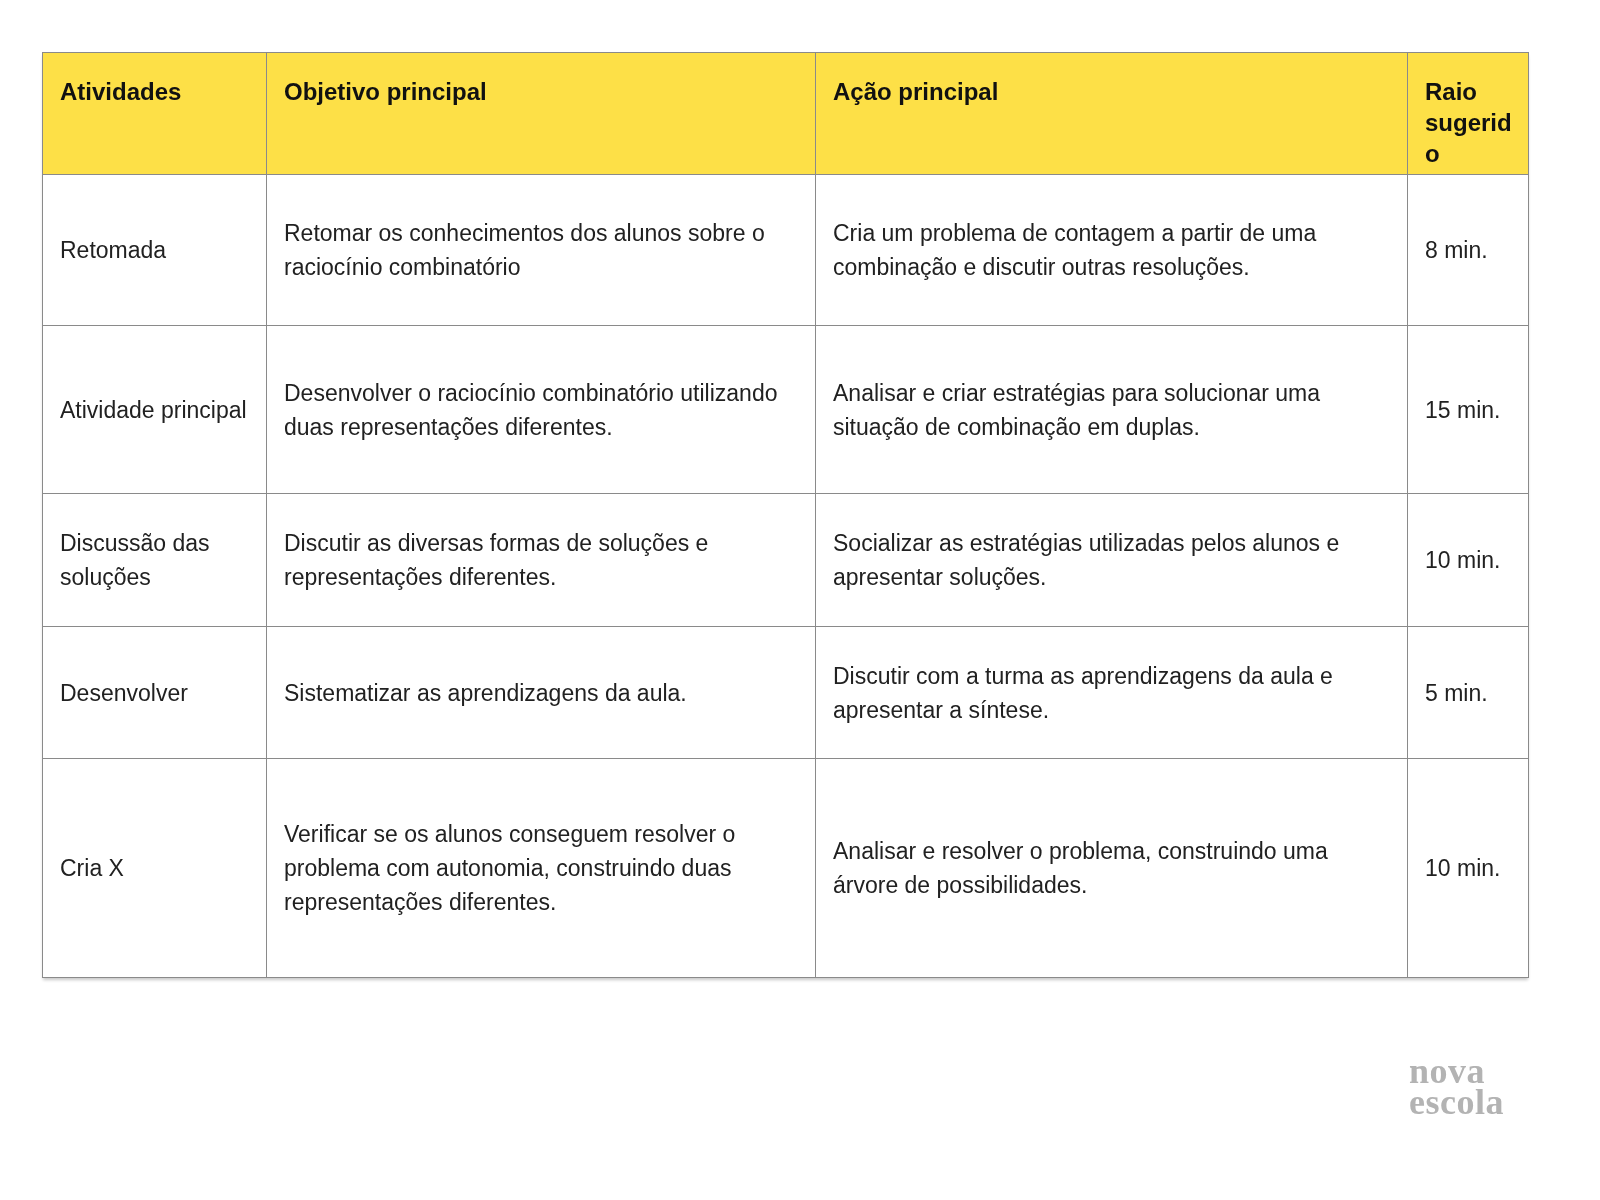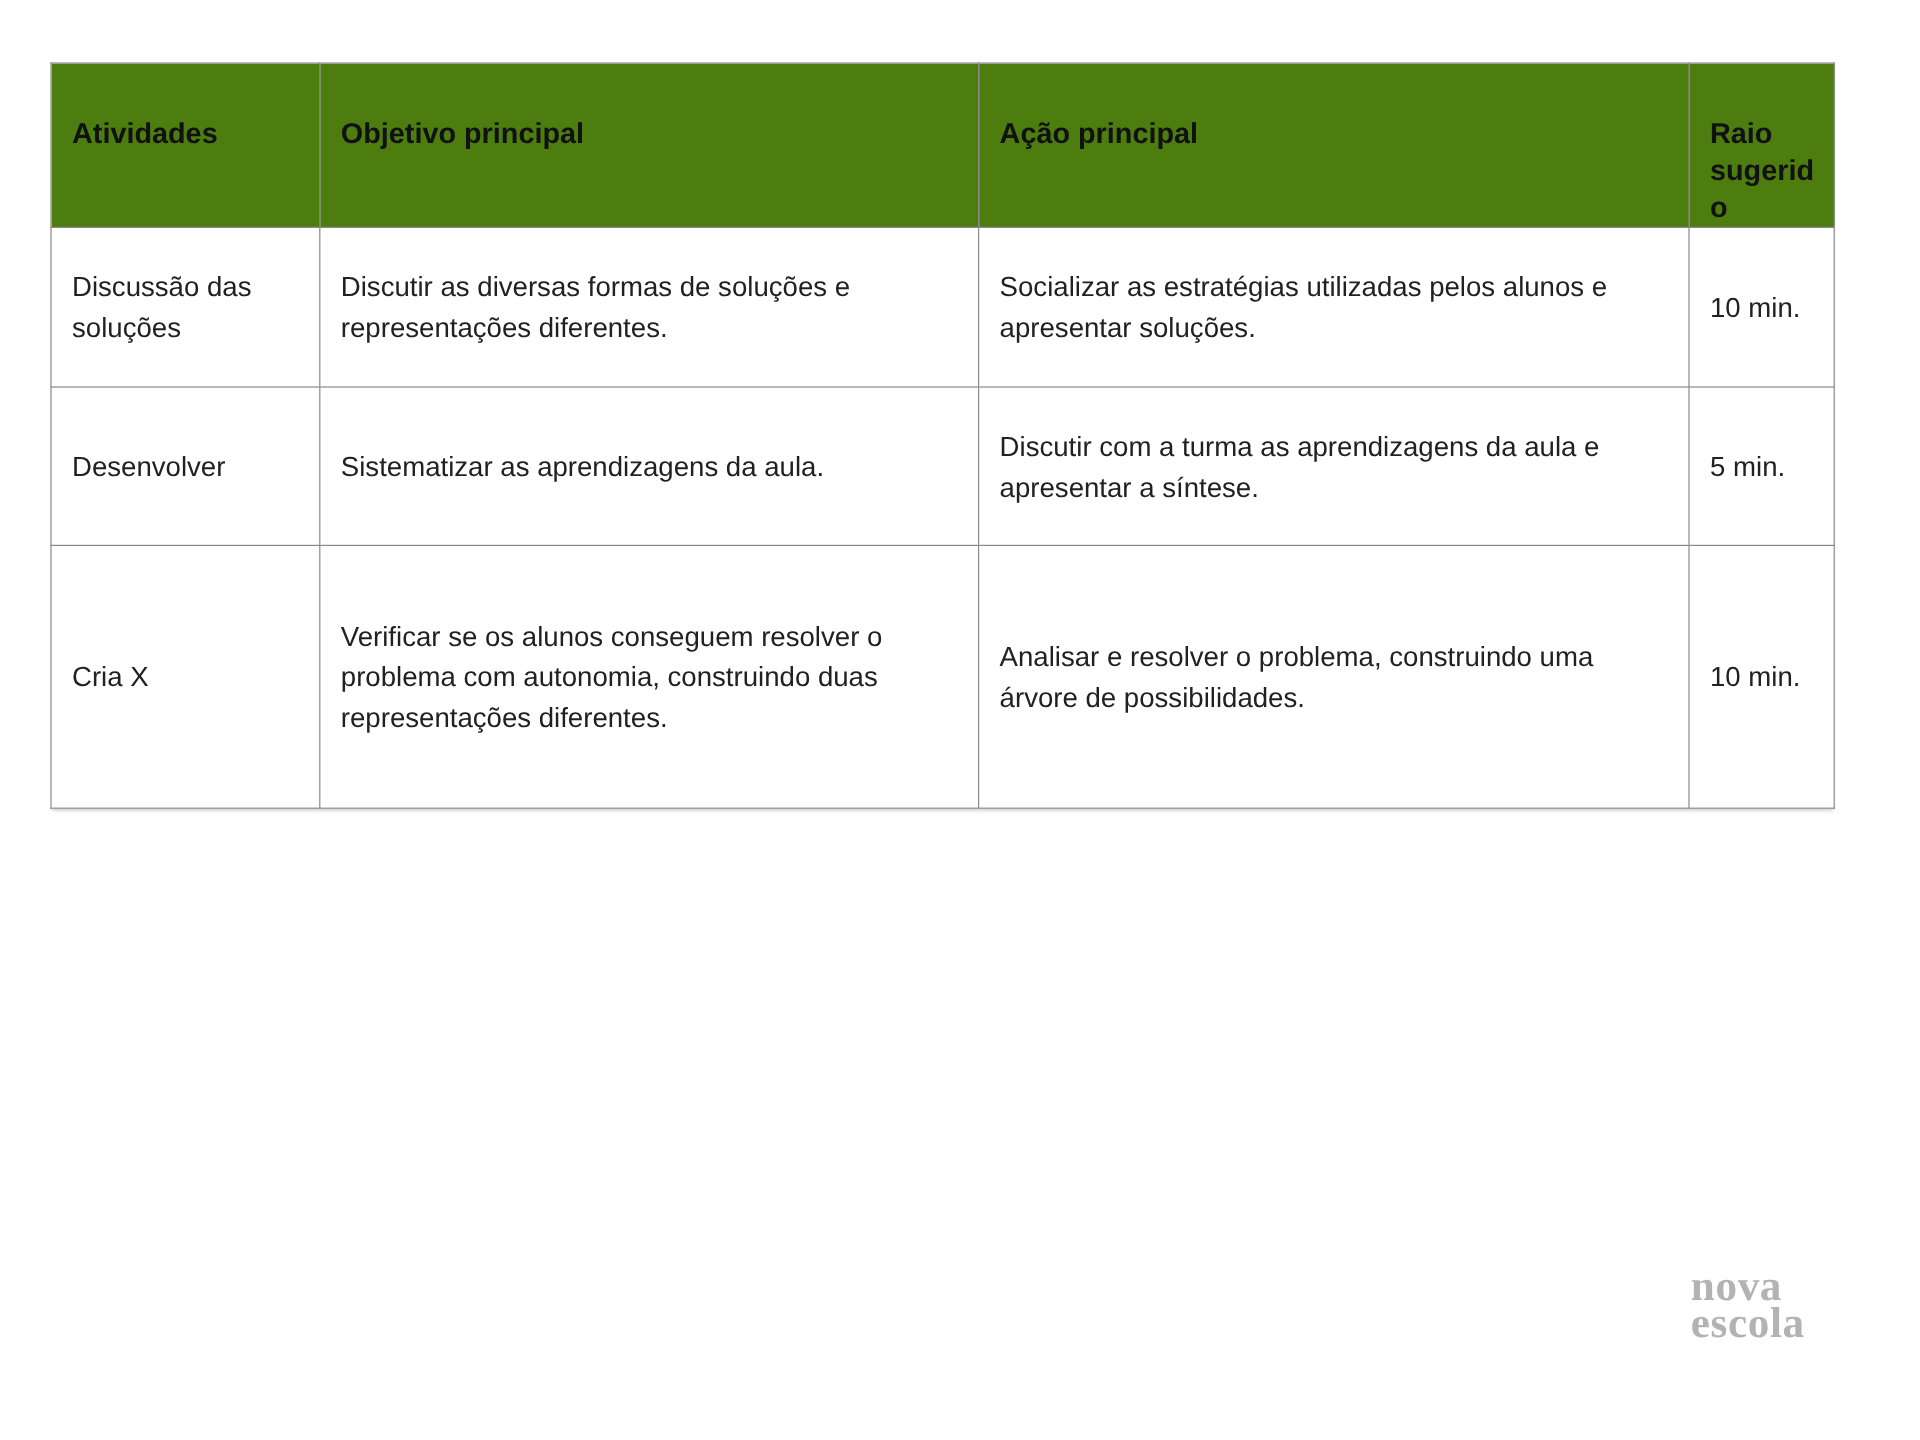--- a/index.html
+++ b/index.html
@@ -28,27 +28,27 @@
     color: #212121;
     font-size: 23px;
     line-height: 34px;
     text-align: left;
     font-weight: 400;
     vertical-align: middle;
     word-wrap: break-word;
   }
   .plan-table thead tr { height: 122px; }
   .plan-table th {
-    background: #4d7c0f;
+    background: #fde047;
     color: #111111;
     font-weight: 700;
     font-size: 24px;
     line-height: 31px;
     vertical-align: top;
-    padding-top: 43px;
+    padding-top: 23px;
   }
   .plan-table tr.row-0 { height: 151px; }
   .plan-table tr.row-1 { height: 168px; }
   .plan-table tr.row-2 { height: 133px; padding-left: 24px; }
   .plan-table tr.row-3 { height: 132px; }
   .plan-table tr.row-4 { height: 219px; }
   .logo {
     position: absolute;
     left: 1409px; top: 1056px;
     color: #b3b3b3;
@@ -72,20 +72,32 @@
   </colgroup>
   <thead>
     <tr>
       <th>Atividades</th>
       <th>Objetivo principal</th>
       <th>Ação principal</th>
       <th>Raio sugerido</th>
     </tr>
   </thead>
   <tbody>
+    <tr class="row-0">
+      <td>Retomada</td>
+      <td>Retomar os conhecimentos dos alunos sobre o raciocínio combinatório</td>
+      <td>Cria um problema de contagem a partir de uma combinação e discutir outras resoluções.</td>
+      <td>8 min.</td>
+    </tr>
+    <tr class="row-1">
+      <td>Atividade principal</td>
+      <td>Desenvolver o raciocínio combinatório utilizando duas representações diferentes.</td>
+      <td>Analisar e criar estratégias para solucionar uma situação de combinação em duplas.</td>
+      <td>15 min.</td>
+    </tr>
     <tr class="row-2">
       <td>Discussão das soluções</td>
       <td>Discutir as diversas formas de soluções e representações diferentes.</td>
       <td>Socializar as estratégias utilizadas pelos alunos e apresentar soluções.</td>
       <td>10 min.</td>
     </tr>
     <tr class="row-3">
       <td>Desenvolver</td>
       <td>Sistematizar as aprendizagens da aula.</td>
       <td>Discutir com a turma as aprendizagens da aula e apresentar a síntese.</td>

